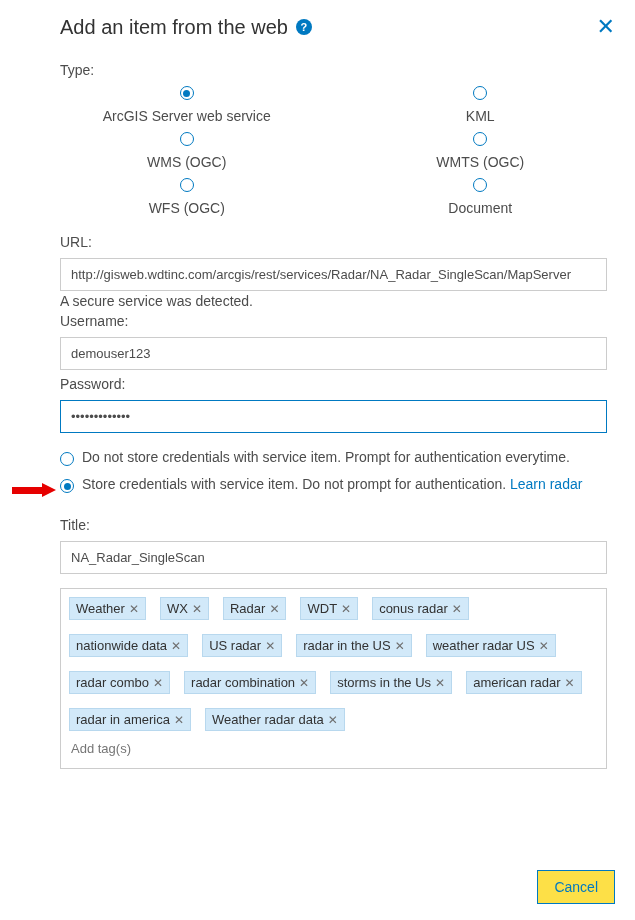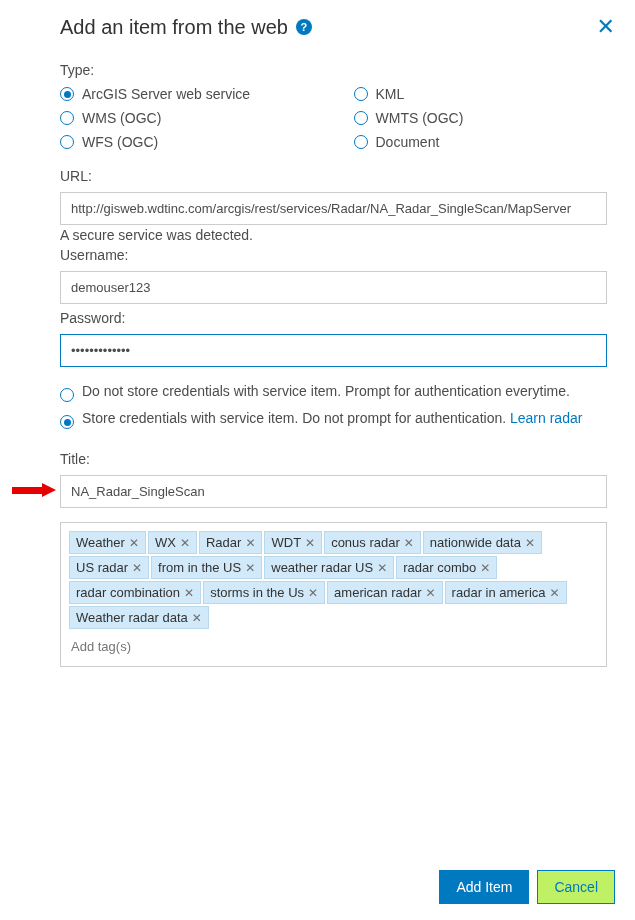--- a/index.html
+++ b/index.html
@@ -7,42 +7,42 @@
     .dialog { padding: 14px 20px 16px 60px; height: 100%; display: flex; flex-direction: column; }
     .header { display: flex; align-items: center; justify-content: space-between; margin-bottom: 18px; }
     .title { font-size: 20px; font-weight: 400; color: #323232; display: flex; align-items: center; gap: 8px; }
     .help-icon { width: 16px; height: 16px; background: #0079c1; border-radius: 50%; color: #fff; font-size: 11px; font-weight: bold; display: inline-flex; align-items: center; justify-content: center; cursor: pointer; }
     .close-icon { font-size: 22px; color: #0079c1; cursor: pointer; font-weight: 300; }
     .content { flex: 1; overflow-y: auto; padding-right: 8px; }
     .content::-webkit-scrollbar { width: 8px; }
     .content::-webkit-scrollbar-thumb { background: #c0c0c0; border-radius: 4px; }
     .section-label { color: #4c4c4c; margin-bottom: 8px; margin-top: 4px; }
     .type-options { display: grid; grid-template-columns: 1fr 1fr; gap: 8px 40px; margin-bottom: 18px; }
-    .radio-option { display: flex; align-items: center; gap: 8px; cursor: pointer; color: #4c4c4c; }
+    .radio-option { display: flex; align-items: center; gap: 8px; cursor: pointer; color: #4c4c4c; flex-direction: column; }
     .radio-circle { width: 14px; height: 14px; border: 1.5px solid #0079c1; border-radius: 50%; display: inline-flex; align-items: center; justify-content: center; flex-shrink: 0; }
     .radio-circle.selected::after { content: ""; width: 7px; height: 7px; background: #0079c1; border-radius: 50%; }
     .text-input { width: 100%; border: 1px solid #cccccc; padding: 8px 10px; font-size: 13px; color: #4c4c4c; margin-bottom: 2px; font-family: inherit; }
     .text-input.focused { border: 1px solid #0079c1; outline: none; }
     .status-text { color: #4c4c4c; font-size: 14px; }
-    .cred-option { display: flex; align-items: flex-end; gap: 8px; margin-bottom: 6px; line-height: 1.5; position: relative; }
+    .cred-option { display: flex; align-items: center; gap: 8px; margin-bottom: 6px; line-height: 1.5; position: relative; }
     .cred-option .radio-circle { margin-top: 3px; }
     .cred-text { color: #4c4c4c; flex: 1; }
     .link { color: #0079c1; cursor: pointer; }
     .arrow { position: absolute; left: 12px; top: 483px; width: 44px; height: 14px; z-index: 10; }
     .arrow-body { position: absolute; left: 0; top: 4px; width: 30px; height: 7px; background: #e60000; }
     .arrow-head { position: absolute; right: 0; top: 0; width: 0; height: 0; border-left: 14px solid #e60000; border-top: 7px solid transparent; border-bottom: 7px solid transparent; }
     .tags-box { border: 1px solid #cccccc; padding: 8px; min-height: 140px; margin-bottom: 14px; }
-    .tags-wrap { display: flex; flex-wrap: wrap; gap: 2px; margin-bottom: 6px; }
+    .tags-wrap { display: flex; flex-wrap: wrap; gap: 14px; margin-bottom: 6px; }
     .tag { background: #d2e9f9; color: #323232; padding: 3px 6px; font-size: 13px; display: inline-flex; align-items: center; gap: 4px; border: 1px solid #b8d8ee; }
     .tag-x { color: #6e6e6e; cursor: pointer; font-size: 12px; }
     .tag-input { border: none; outline: none; font-size: 13px; color: #959595; padding: 4px 2px; width: 100%; font-family: inherit; }
     .footer { display: flex; justify-content: flex-end; gap: 8px; padding-top: 24px; margin-top: auto; }
     .btn { padding: 8px 16px; font-size: 14px; cursor: pointer; border: 1px solid; }
     .btn-primary { background: #0079c1; color: #fff; border-color: #0079c1; }
-    .btn-secondary { background: #bef264; color: #0079c1; border-color: #0079c1; }
+    .btn-secondary { background: #fde047; color: #0079c1; border-color: #0079c1; }
     .spacer { height: 12px; }
   </style>
 </head>
 <body>
 
 <div class="arrow">
   <div class="arrow-body"></div>
   <div class="arrow-head"></div>
 </div>
 
@@ -139,21 +139,21 @@
           </span>
           <span class="tag">
             <span>nationwide data</span>
             <span class="tag-x">✕</span>
           </span>
           <span class="tag">
             <span>US radar</span>
             <span class="tag-x">✕</span>
           </span>
           <span class="tag">
-            <span>from in the US</span>
+            <span>radar in the US</span>
             <span class="tag-x">✕</span>
           </span>
           <span class="tag">
             <span>weather radar US</span>
             <span class="tag-x">✕</span>
           </span>
           <span class="tag">
             <span>radar combo</span>
             <span class="tag-x">✕</span>
           </span>
@@ -176,16 +176,15 @@
           <span class="tag">
             <span>Weather radar data</span>
             <span class="tag-x">✕</span>
           </span>
         </div>
       <input class="tag-input" type="text" placeholder="Add tag(s)" style="">
     </div>
   </div>
 
   <div class="footer">
-    <button class="btn btn-primary">Add Item</button>
     <button class="btn btn-secondary">Cancel</button>
   </div>
 </div>
 
 </body></html>

